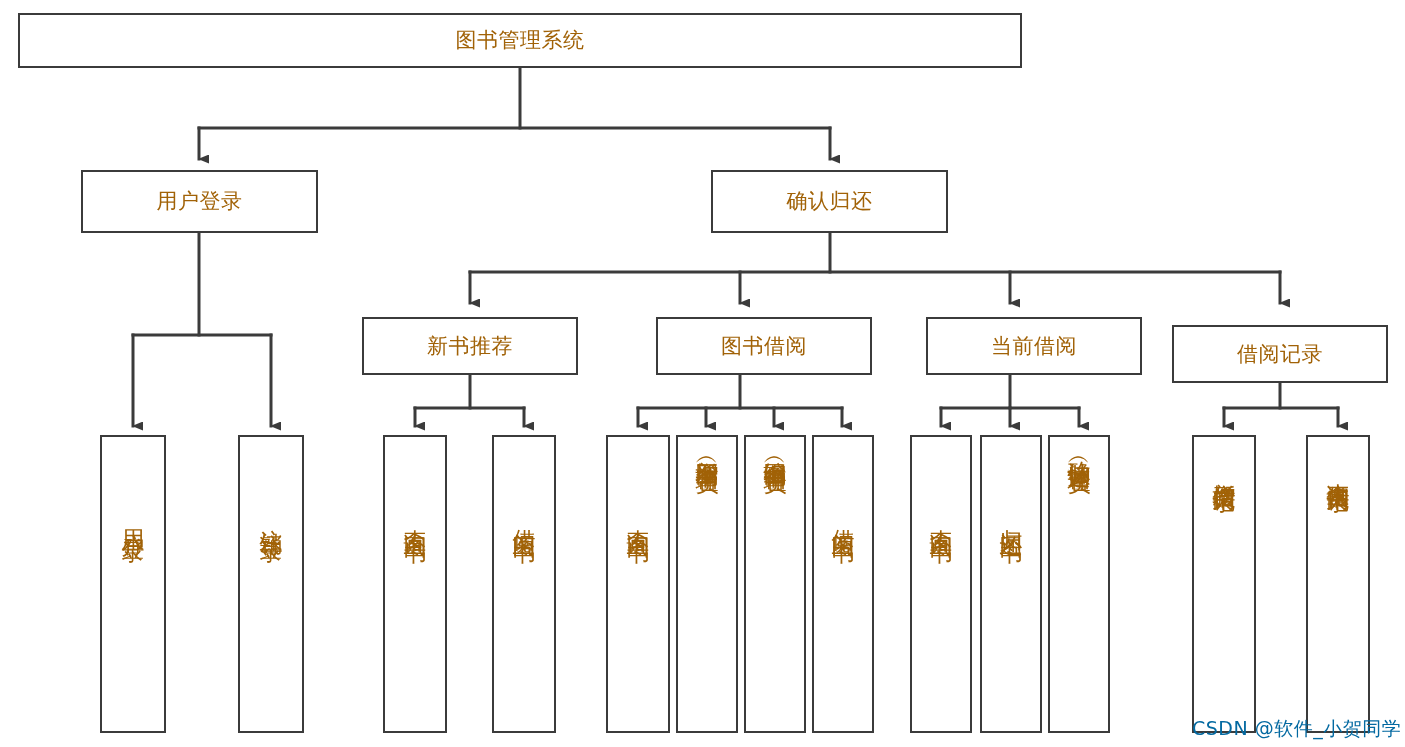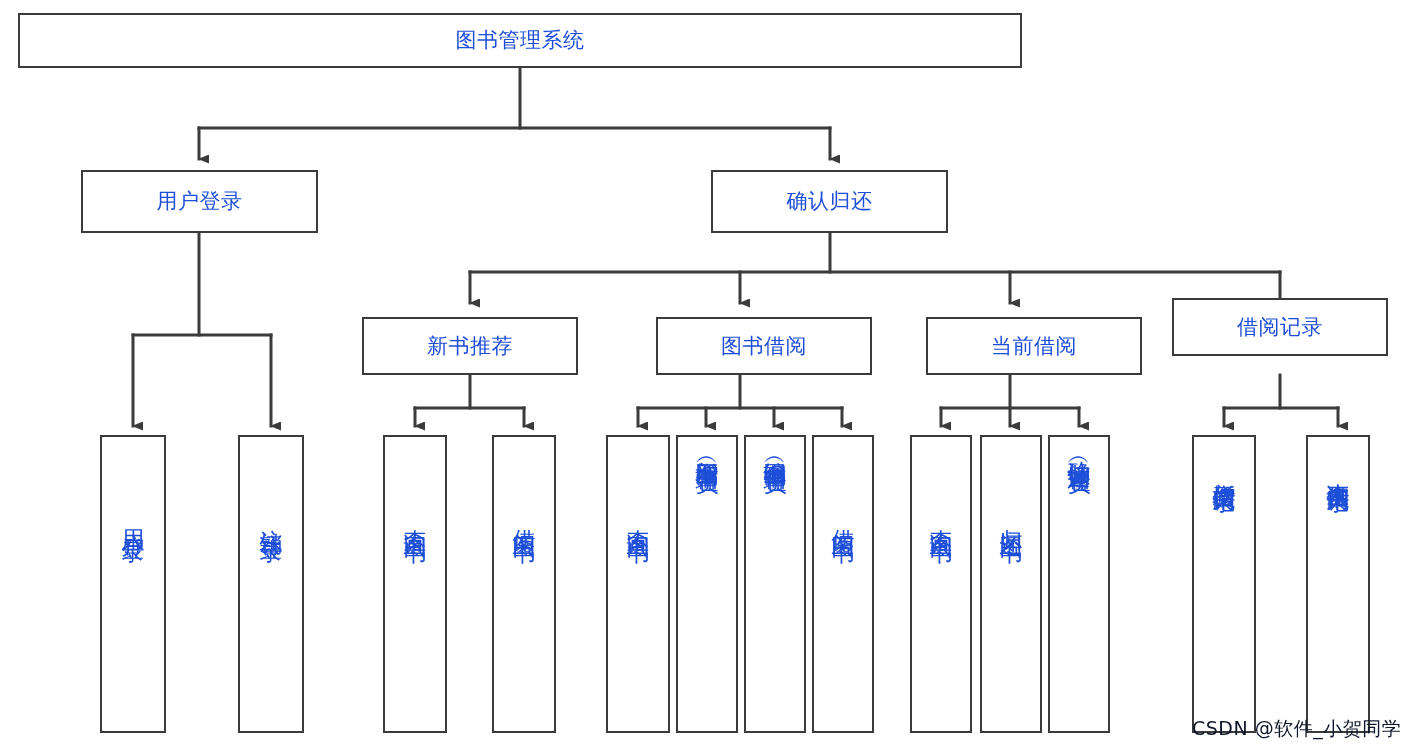--- a/index.html
+++ b/index.html
@@ -31,21 +31,21 @@
     position: absolute;
     box-sizing: border-box;
     background: #ffffff;
     border: 2.5px solid #3b3b3b;
     display: flex;
     align-items: center;
     justify-content: center;
     overflow: hidden;
   }
   .node-label {
-    color: #1d4ed8;
+    color: #a16207;
     line-height: 1.15;
     text-align: center;
     white-space: pre;
   }
   .node.horizontal .node-label {
     writing-mode: horizontal-tb;
     font-size: 21px;
     letter-spacing: 0.5px;
   }
   .node.vertical {
@@ -59,21 +59,21 @@
     font-size: 23px;
     letter-spacing: 4px;
     line-height: 1;
   }
   .node.vertical.tall-text .node-label {
     font-size: 23px;
     letter-spacing: 1.5px;
   }
   .watermark {
     position: absolute;
-    color: #0f172a;
+    color: #0369a1;
     font-size: 19px;
     letter-spacing: 0.5px;
     white-space: nowrap;
     user-select: none;
   }
 </style>
 </head>
 <body>
 
 <div id="diagram-root">
@@ -143,21 +143,21 @@
 
   <div class="node horizontal" style="left:362px; top:317px; width:216px; height:58px;">
     <span class="node-label">新书推荐</span>
   </div>
   <div class="node horizontal" style="left:656px; top:317px; width:216px; height:58px;">
     <span class="node-label">图书借阅</span>
   </div>
   <div class="node horizontal" style="left:902px; top:317px; width:216px; height:58px;margin-left:24px;">
     <span class="node-label">当前借阅</span>
   </div>
-  <div class="node horizontal" style="left:1172px; top:298px; width:216px; height:58px;">
+  <div class="node horizontal" style="left:1172px; top:325px; width:216px; height:58px;">
     <span class="node-label">借阅记录</span>
   </div>
 
   <div class="node vertical" style="left:100px; top:435px; width:66px; height:298px; padding-top:74px;">
     <span class="node-label">用户登录</span>
   </div>
   <div class="node vertical" style="left:238px; top:435px; width:66px; height:298px; padding-top:74px;">
     <span class="node-label">注销登录</span>
   </div>
 

